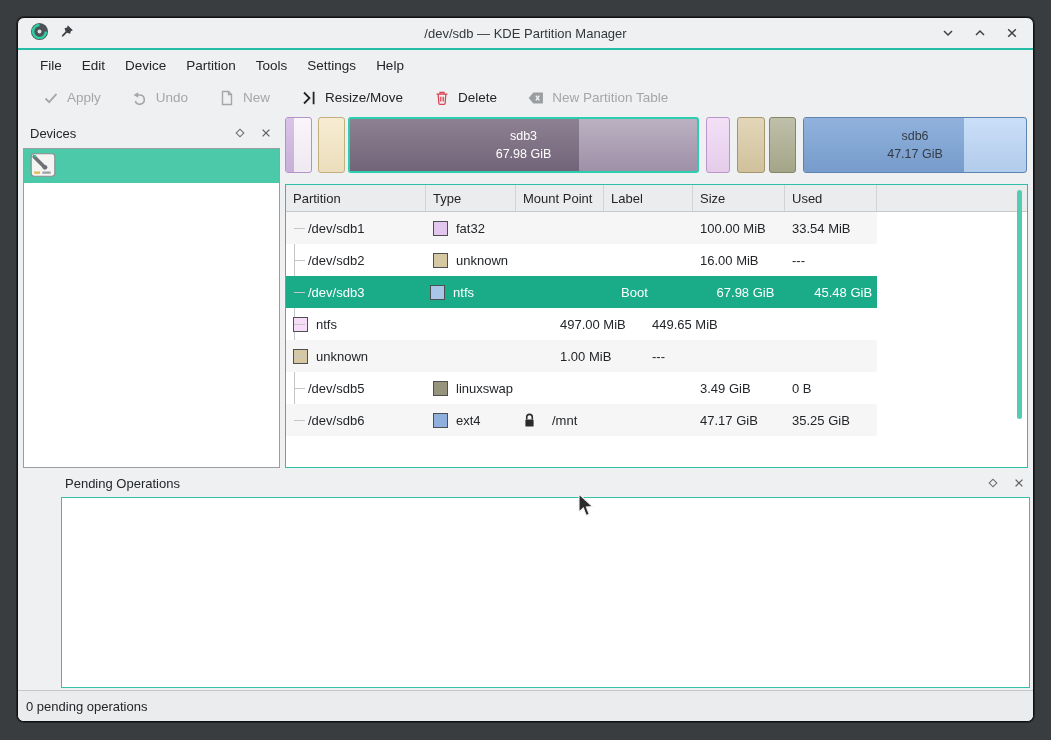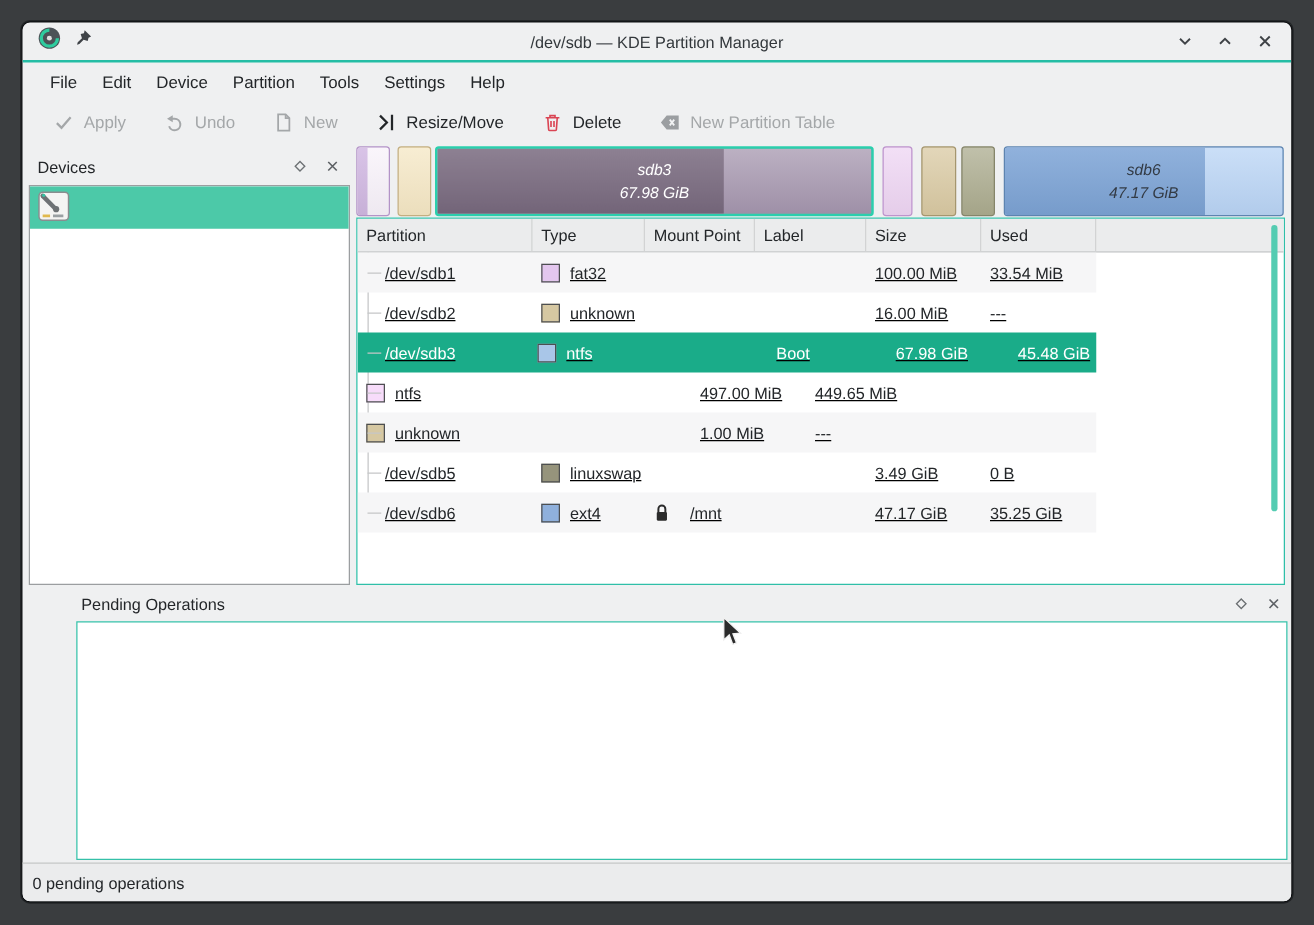--- a/index.html
+++ b/index.html
@@ -28,34 +28,34 @@
   .devices-dock{width:257px;flex:0 0 257px;display:flex;flex-direction:column;padding-top:4px;margin-right:5px;}
   .dock-header{height:26px;flex:0 0 26px;display:flex;align-items:center;padding:0 6px 0 7px;font-size:13px;color:#232629;}
   .dock-header .spacer{flex:1;}
   .dock-icon{width:16px;height:16px;display:flex;align-items:center;justify-content:center;margin-left:10px;}
   .device-list{flex:1;background:#ffffff;border:1px solid #9b9ea0;margin-top:2px;overflow:hidden;}
   .device-item{height:34px;display:flex;align-items:center;gap:8px;padding:0 6px;font-size:13px;color:#232629;white-space:nowrap;overflow:hidden;}
   .device-item.selected{background:#4cc9a8;}
   .device-item svg{flex:0 0 26px;width:26px;height:26px;}
   .right-panel{flex:1;display:flex;flex-direction:column;min-width:0;padding-top:1px;}
   
-  .pbar{position:relative;height:56px;flex:0 0 56px;margin-bottom:1px;font-style:italic;}
+  .pbar{position:relative;height:56px;flex:0 0 56px;margin-bottom:11px;}
   .pblock{position:absolute;top:0;height:56px;border-radius:3px;border:1px solid transparent;overflow:hidden;}
   .pblock.selected{border:2px solid #2bcfad;}
   .pused{position:absolute;left:0;top:0;bottom:0;}
   .plabel{position:absolute;inset:0;display:flex;flex-direction:column;align-items:center;justify-content:center;font-size:12.5px;line-height:1.45;z-index:2;}
   
   .tableview{position:relative;flex:1;background:#ffffff;border:1px solid #2fbfa8;overflow:hidden;display:flex;flex-direction:column;}
   .thead{height:27px;flex:0 0 27px;background:#ebeced;border-bottom:1px solid #c8c9ca;display:flex;}
   .th{font-size:13px;color:#232629;display:flex;align-items:center;padding-left:7px;border-right:1px solid #d2d3d4;}
   .th.last{border-right:none;flex:1;}
   .group-row{height:33px;flex:0 0 33px;display:flex;align-items:center;padding-left:7px;gap:10px;background:#fff;}
   .group-row svg{width:24px;height:24px;}
   .group-row .gtext{font-size:13px;font-weight:bold;color:#232629;}
-  .rows{position:relative;flex:1;overflow:hidden;text-decoration:underline;}
+  .rows{position:relative;flex:1;overflow:hidden;}
   .treeline{position:absolute;left:8px;top:0;width:1px;background:#c5c6c7;}
   .trow{position:relative;height:32px;display:flex;width:591px;}
   .trow.alt{background:#f6f6f7;}
   .trow.selected{background:#1aac89;color:#ffffff;gap:28px;}
   .trow .cell{display:flex;align-items:center;font-size:13px;color:#232629;padding-left:7px;overflow:hidden;}
   .trow.selected .cell{color:#ffffff;}
   .branch{position:absolute;left:8px;top:16px;width:11px;height:1px;background:#c5c6c7;}
   .cell.c-part{padding-left:22px;}
   .swatch{width:15px;height:15px;border:1px solid #4d4f51;margin-right:8px;flex:0 0 15px;}
   .locksvg{width:13px;height:16px;margin-right:16px;}

